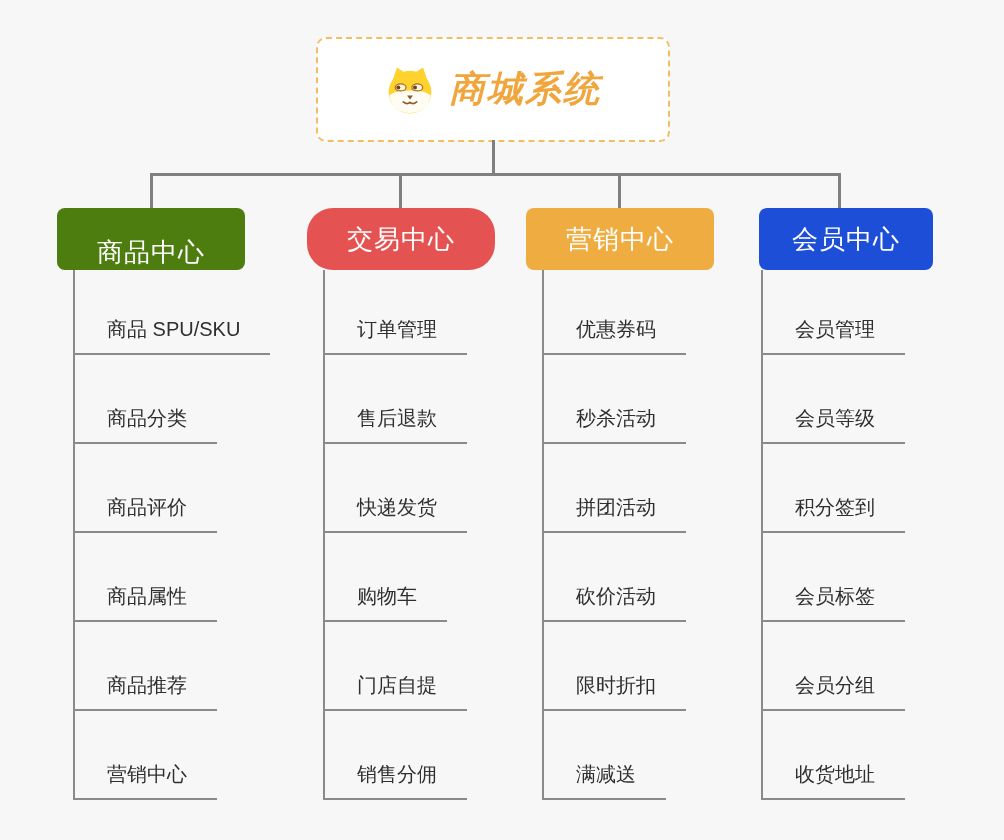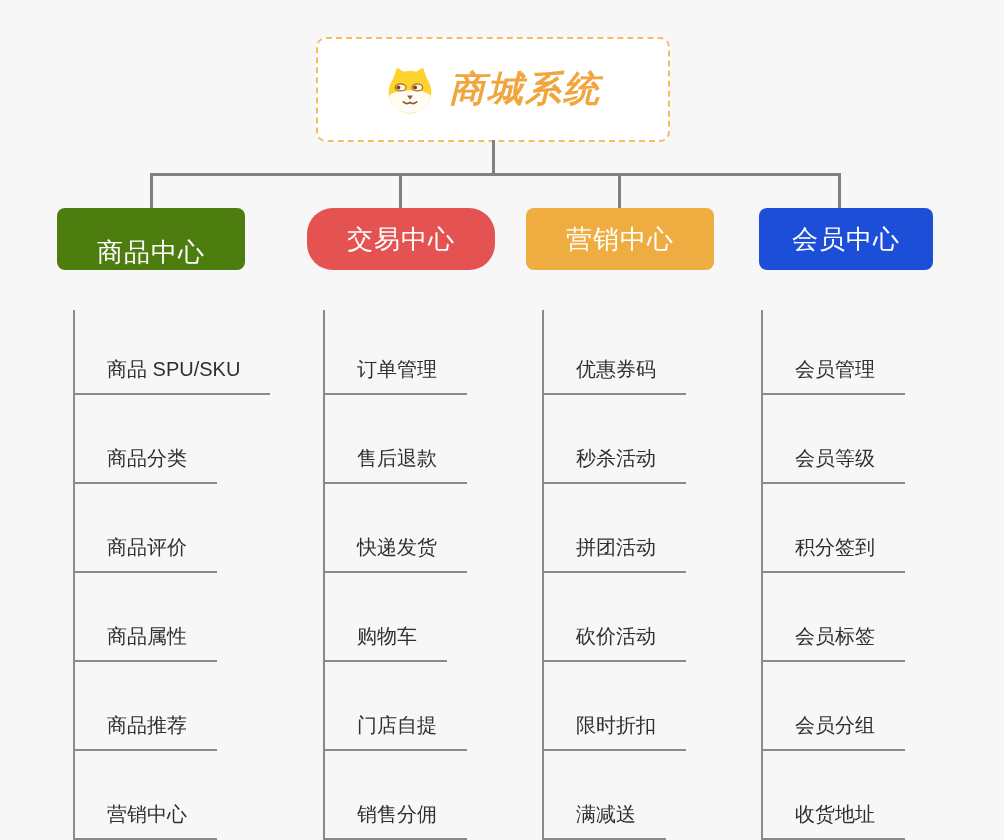--- a/index.html
+++ b/index.html
@@ -60,21 +60,21 @@
   }
   .children{
     margin-left:16px;
     border-left:2px solid #8a8a8a;
   }
   .leaf-row{
     height:89px;
     display:flex;
     align-items:flex-end;
   }
-  .leaf-row:first-child{height:85px;margin-top:40px;}
+  .leaf-row:first-child{height:85px;}
   .leaf{
     display:inline-block;
     border-bottom:2px solid #8a8a8a;
     padding:0 30px 10px 32px;
     font-size:20px;
     color:#2f2f2f;
     white-space:nowrap;
     cursor:pointer;
   }
 </style>

